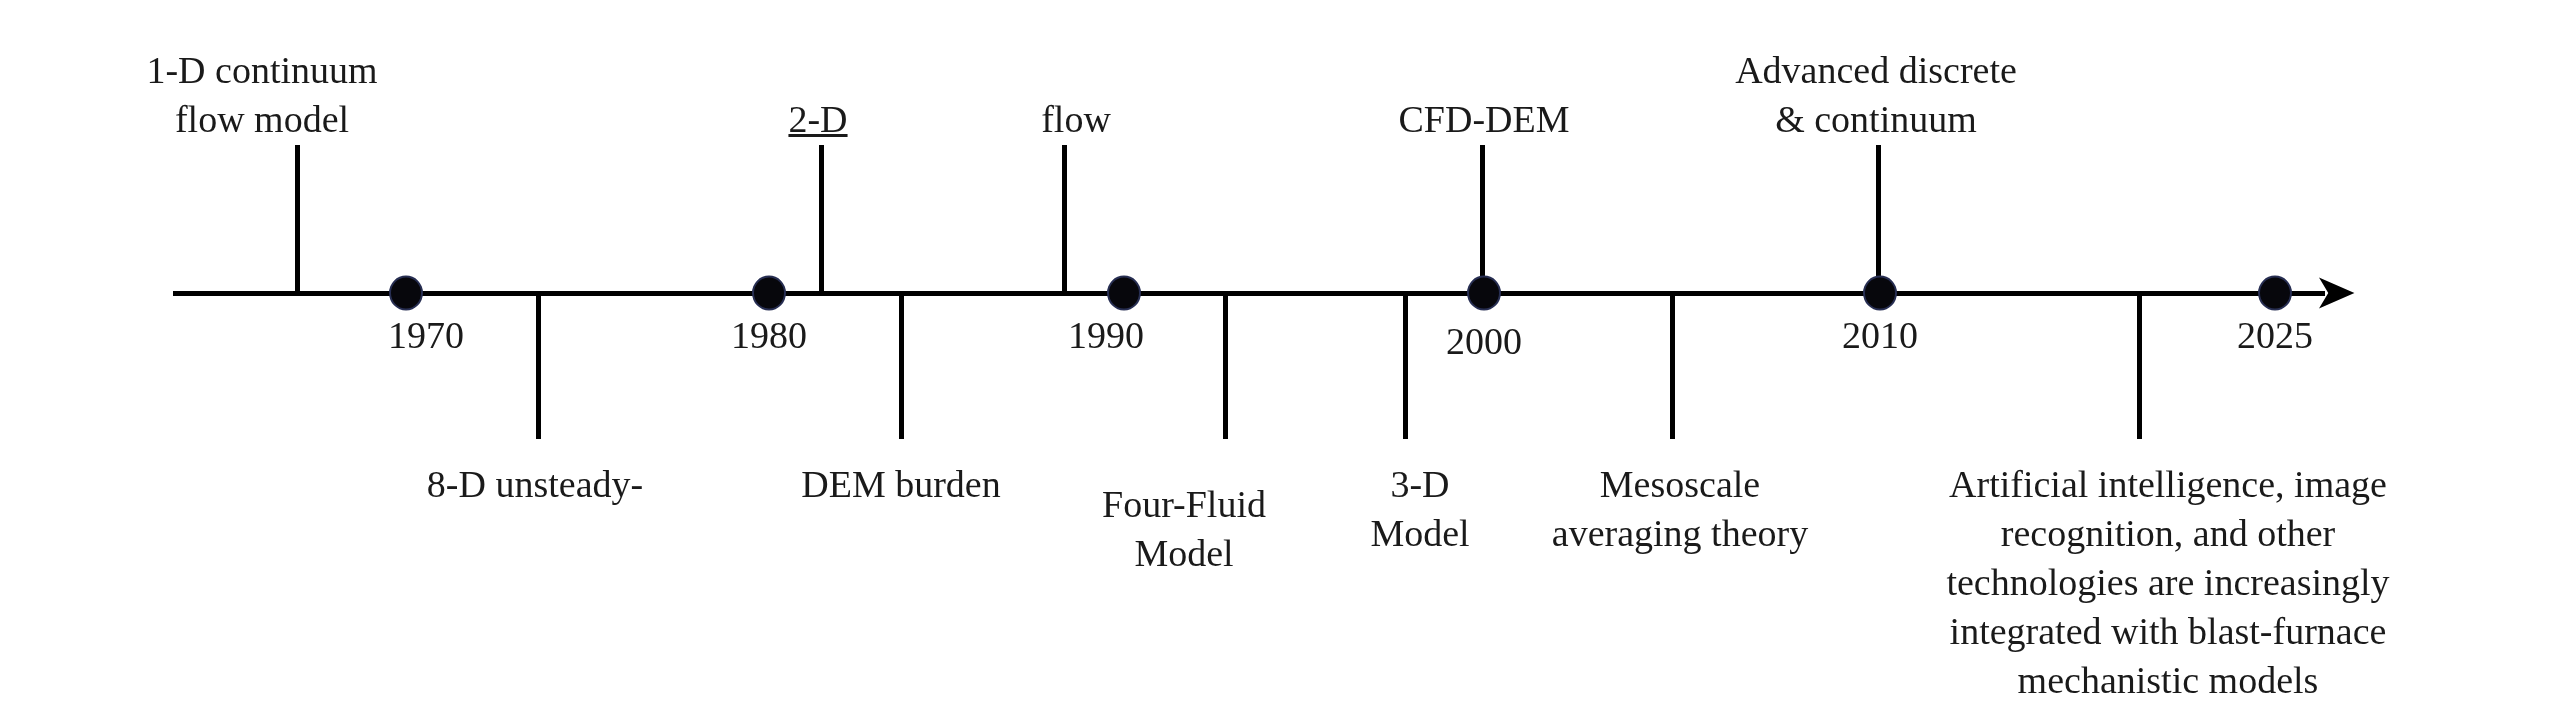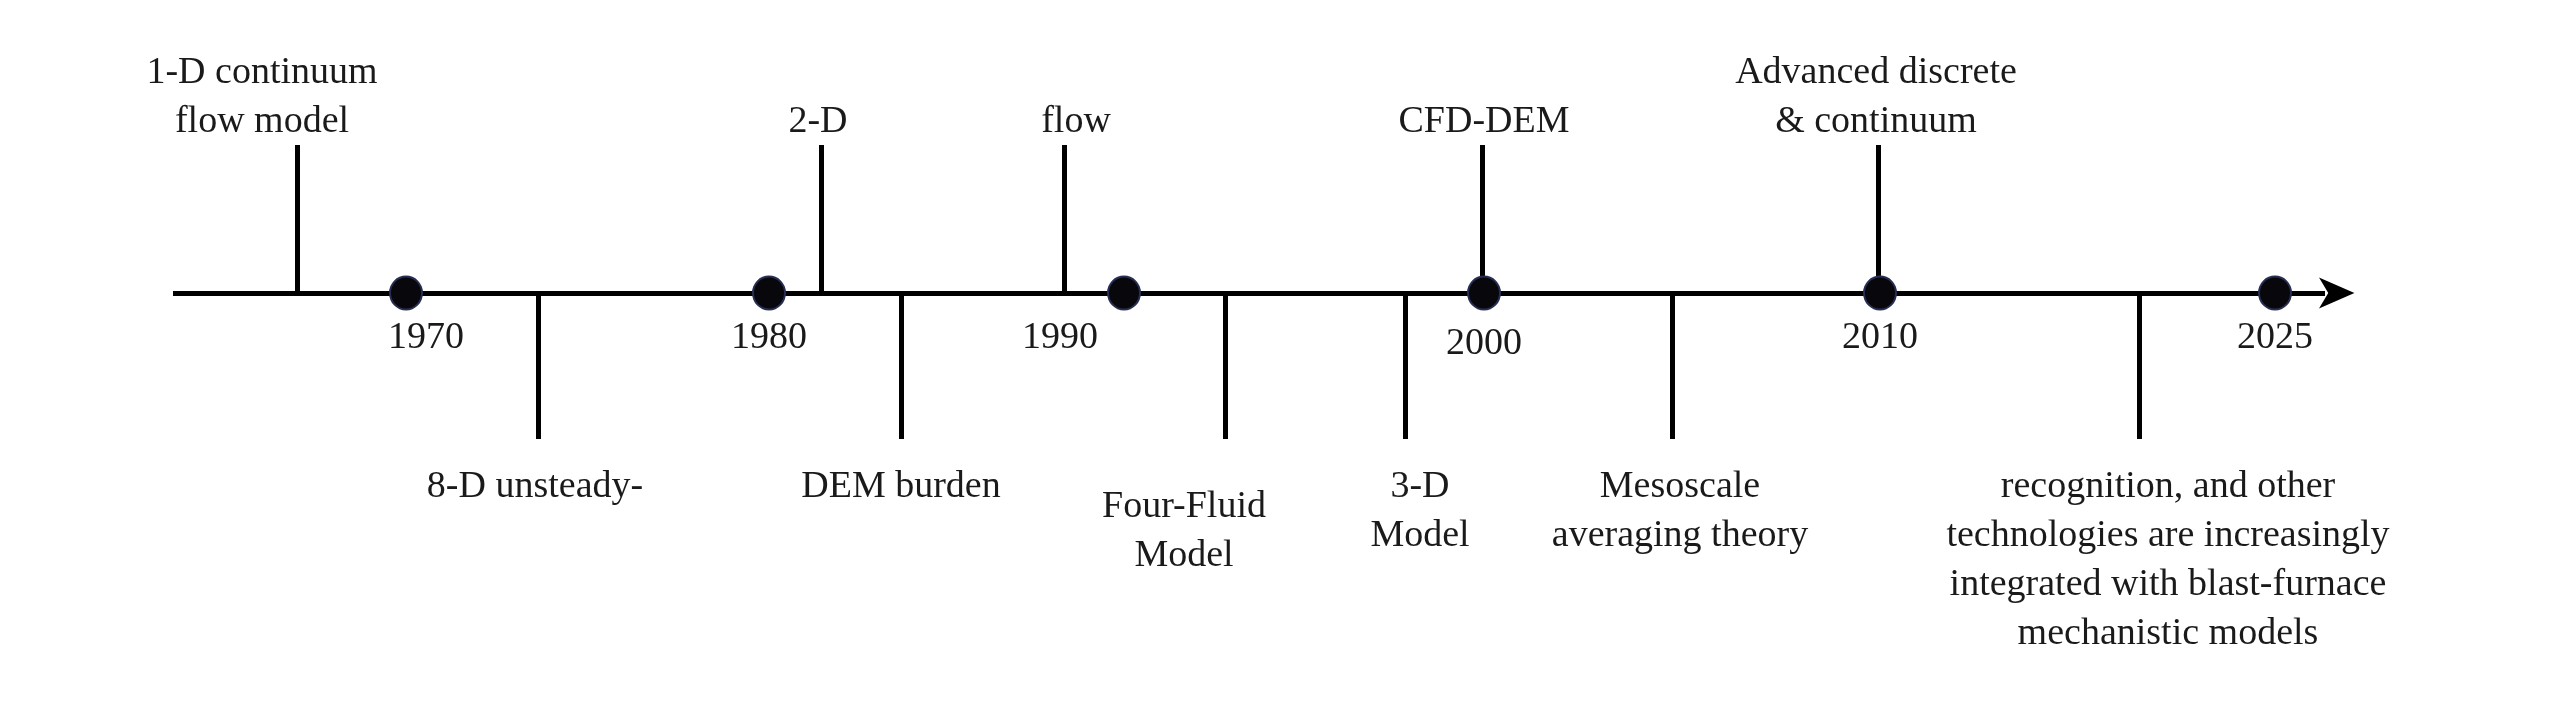--- a/index.html
+++ b/index.html
@@ -54,21 +54,21 @@
       <div class="dot" style="left: 1124px; top: 293px;"></div>
       <div class="dot" style="left: 1484px; top: 293px;"></div>
       <div class="dot" style="left: 1880px; top: 293px;"></div>
       <div class="dot" style="left: 2275px; top: 293px;"></div>
     </div>
   <div id="labels-layer">
       <div class="evt-label" style="left: 262px; bottom: 567px;">
         <span class="evt-line">1-D continuum</span>
         <span class="evt-line">flow model</span>
       </div>
-      <div class="evt-label" style="left: 818px; bottom: 567px;">
+      <div class="evt-label" style="left: 818px; bottom: 567px; text-decoration: underline;">
         <span class="evt-line">2-D</span>
       </div>
       <div class="evt-label" style="left: 1076px; bottom: 567px;">
         <span class="evt-line">flow</span>
       </div>
       <div class="evt-label" style="left: 1484px; bottom: 567px;">
         <span class="evt-line">CFD-DEM</span>
       </div>
       <div class="evt-label" style="left: 1876px; bottom: 567px;">
         <span class="evt-line">Advanced discrete</span>
@@ -86,26 +86,27 @@
       </div>
       <div class="evt-label" style="left: 1420px; top: 460px;">
         <span class="evt-line">3-D</span>
         <span class="evt-line">Model</span>
       </div>
       <div class="evt-label" style="left: 1680px; top: 460px;">
         <span class="evt-line">Mesoscale</span>
         <span class="evt-line">averaging theory</span>
       </div>
       <div class="evt-label" style="left: 2168px; top: 460px;">
+        <span class="evt-line">Artificial intelligence, image</span>
         <span class="evt-line">recognition, and other</span>
         <span class="evt-line">technologies are increasingly</span>
         <span class="evt-line">integrated with blast-furnace</span>
         <span class="evt-line">mechanistic models</span>
       </div>
       <div class="year" style="left: 406px; top: 311px; margin-left: 20px;">1970</div>
       <div class="year" style="left: 769px; top: 311px;">1980</div>
-      <div class="year" style="left: 1060px; top: 311px;">1990</div>
+      <div class="year" style="left: 1106px; top: 311px;">1990</div>
       <div class="year" style="left: 1484px; top: 317px;">2000</div>
       <div class="year" style="left: 1880px; top: 311px;">2010</div>
       <div class="year" style="left: 2275px; top: 311px;">2025</div>
     </div>
 </div>
 
 
 </body></html>

